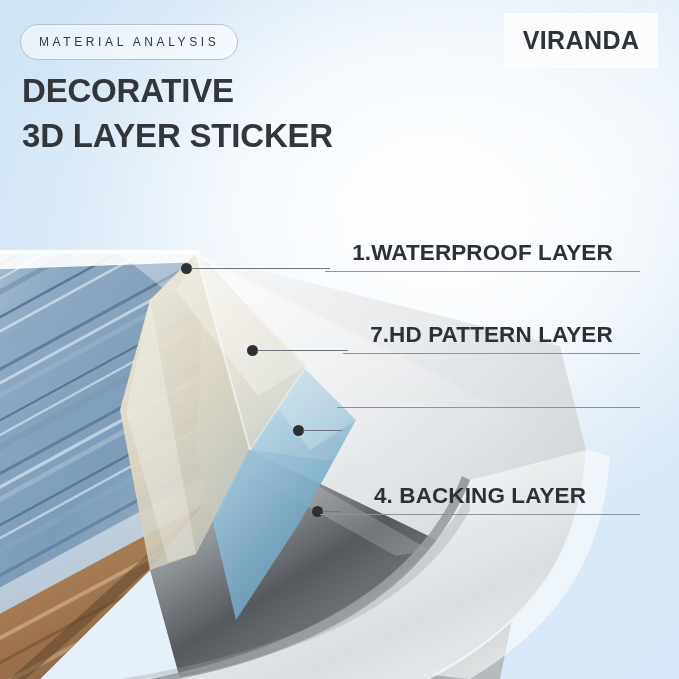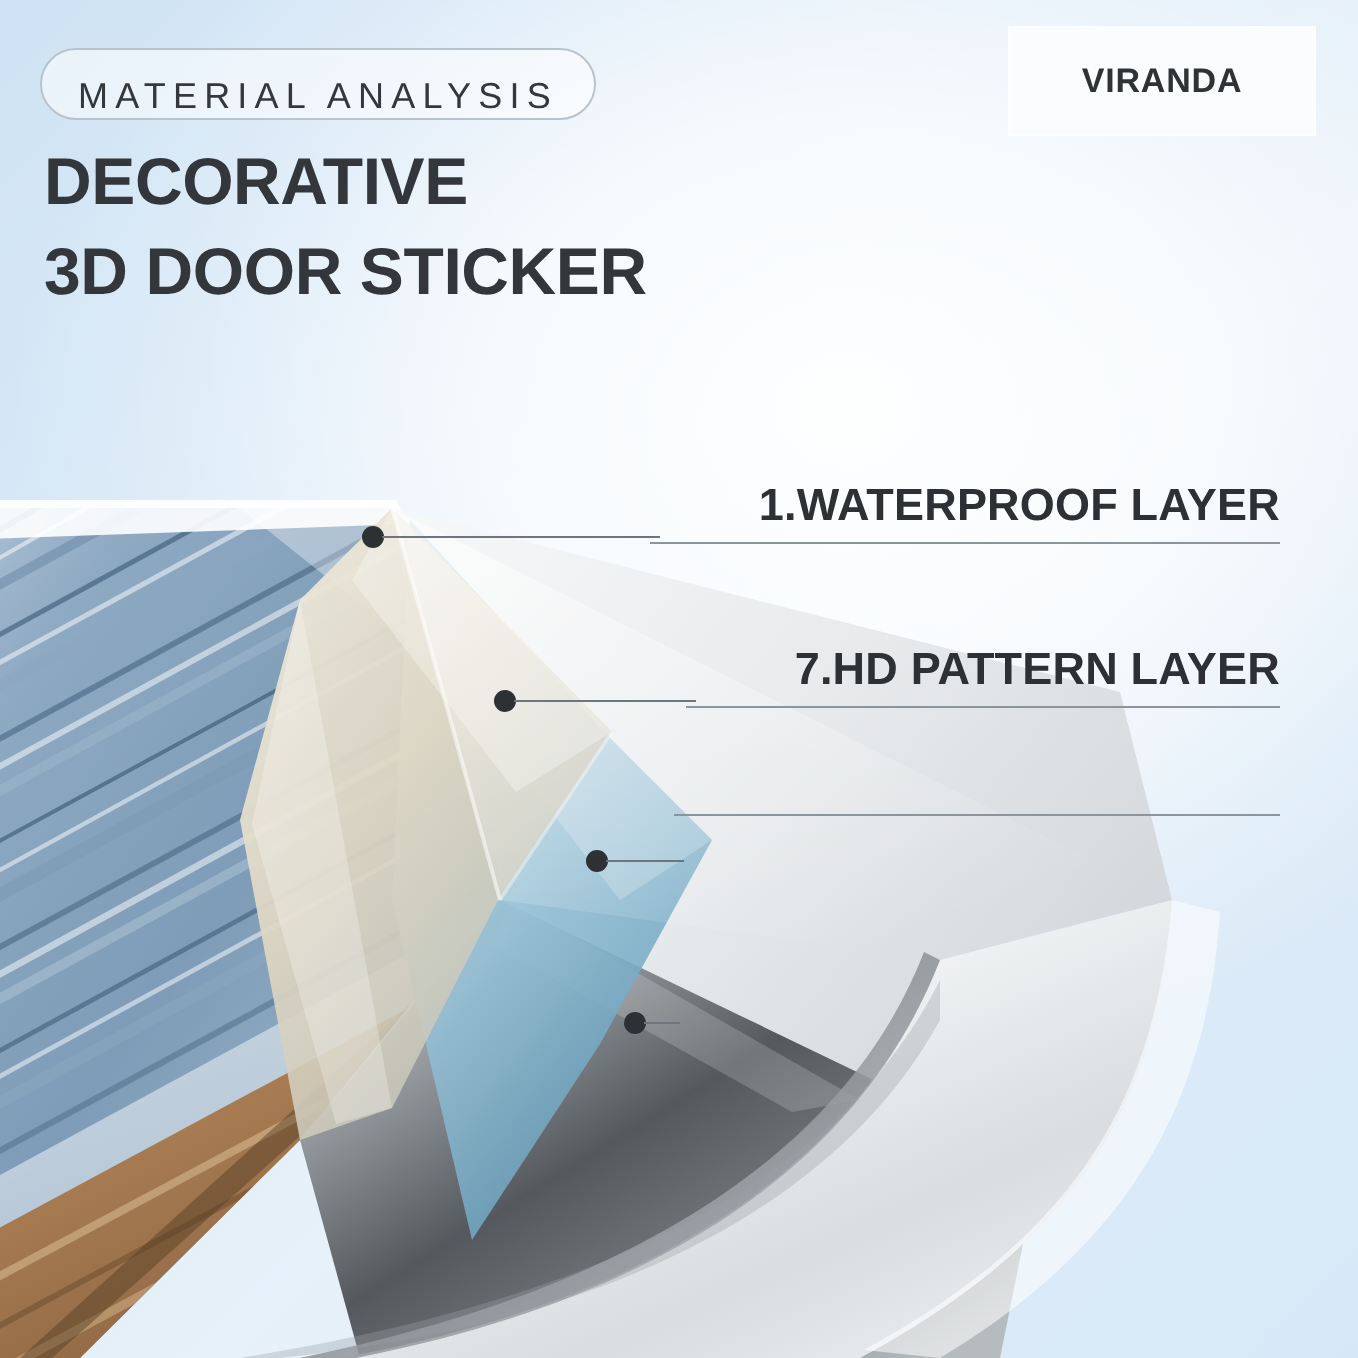--- a/index.html
+++ b/index.html
@@ -19,25 +19,25 @@
   }
 
   
   .badge {
     position: absolute;
     left: 20px;
     top: 24px;
     height: 34px;
     padding: 0 18px;
     display: flex;
-    align-items: flex-end;
+    align-items: center;
     border: 1.4px solid #b9c3cb;
     border-radius: 18px;
     background: rgba(255,255,255,0.55);
-    font-size: 18px;
+    font-size: 12px;
     letter-spacing: 3.6px;
     color: #35383b;
     white-space: nowrap;
   }
   .title {
     position: absolute;
     left: 22px;
     top: 68px;
     font-size: 33px;
     line-height: 45px;
@@ -54,41 +54,41 @@
     top: 14px;
     width: 152px;
     height: 53px;
     background: #fbfcfd;
     display: flex;
     align-items: center;
     justify-content: center;
     box-shadow: 0 0 0 1px rgba(255,255,255,0.85);
   }
   .brandbox span {
-    font-size: 17px;
+    font-size: 25px;
     font-weight: bold;
     color: #2f3336;
     letter-spacing: 0.4px;
   }
 
   
   .art {
     position: absolute;
     left: 0;
     top: 150px;
     width: 679px;
     height: 529px;
   }
   .art svg { display: block; }
 
   
   .callout {
     position: absolute;
     right: 39px;
-    text-align: right;
+    text-align: center;
     white-space: nowrap;
   }
   .callout .lbl {
     display: block;
     font-size: 22.5px;
     font-weight: bold;
     color: #2d3034;
     letter-spacing: 0.1px;
     line-height: 26px;
   }
@@ -284,27 +284,31 @@
     <span class="lbl">1.WATERPROOF LAYER</span>
     <span class="rule"></span>
   </div>
   <div class="callout" id="co2">
     <span class="lbl">7.HD PATTERN LAYER</span>
     <span class="rule"></span>
   </div>
   <div class="callout" id="co3">
     <span class="rule"></span>
   </div>
+  <div class="callout" id="co4">
+    <span class="lbl">4. BACKING LAYER</span>
+    <span class="rule"></span>
+  </div>
 
   <div class="badge">
     <span>MATERIAL ANALYSIS</span>
   </div>
 
   <div class="title">
     <span>DECORATIVE</span>
-    <span class="line2">3D DOOR STICKER</span>
+    <span class="line2">3D LAYER STICKER</span>
   </div>
 
   <div class="brandbox">
     <span>VIRANDA</span>
   </div>
 
 </div>
 
 </body></html>

